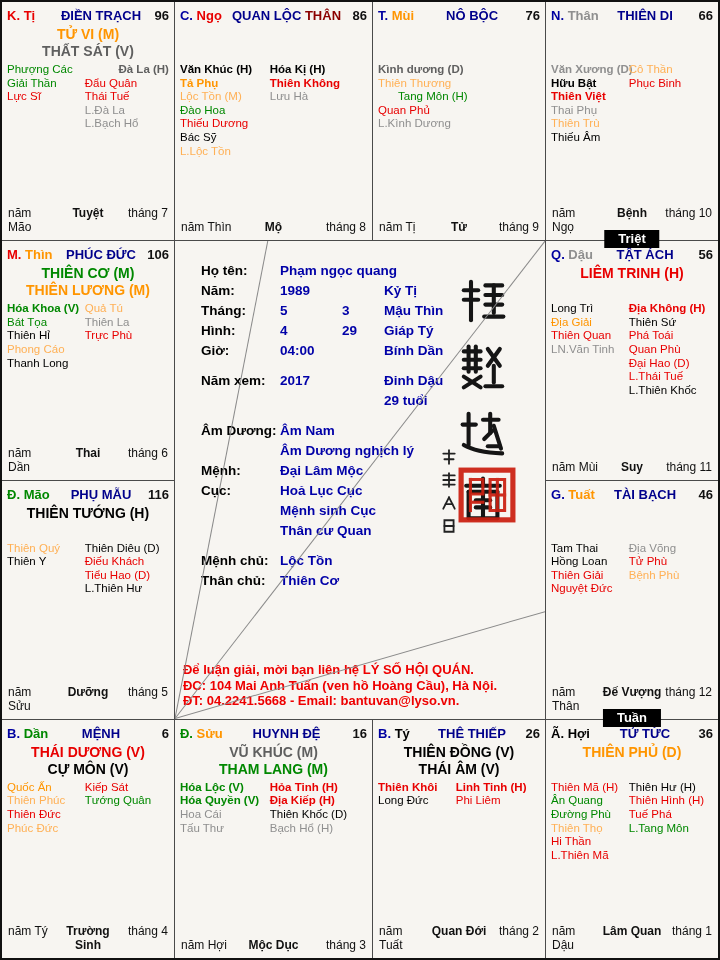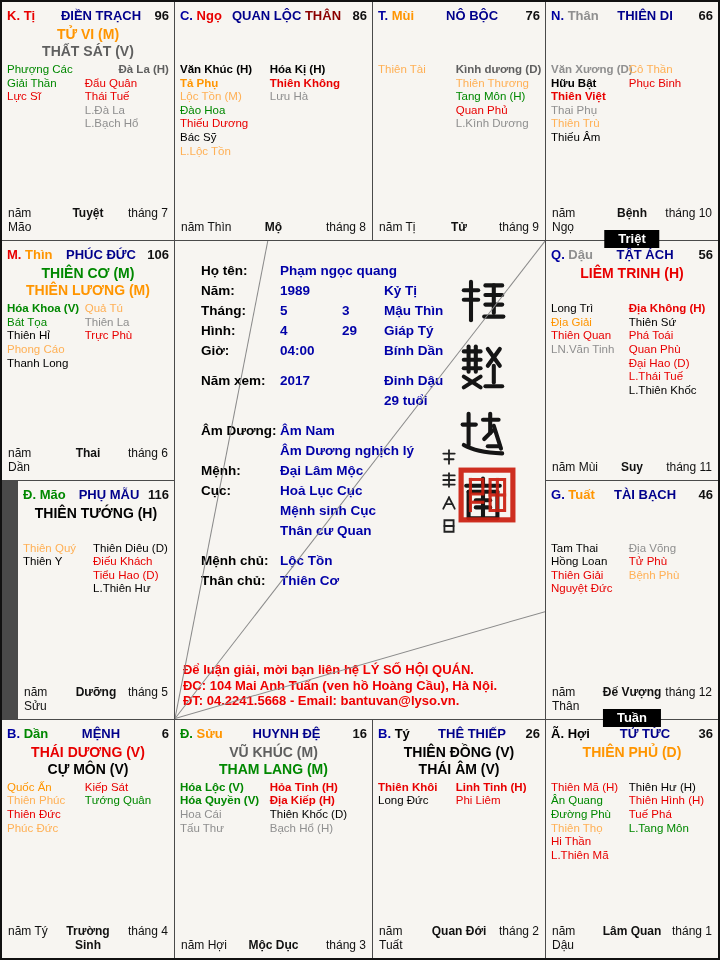--- a/index.html
+++ b/index.html
@@ -319,27 +319,24 @@
         </div>
       </div>
       <div class="palace" style="grid-area: 1 / 3;">
         <div class="p-head">
           <span class="p-canchi"><span style="color: rgb(0, 0, 160);">T. </span><span style="color: rgb(255, 149, 0);">Mùi</span></span>
           <span class="p-name">NÔ BỘC</span>
           <span class="p-num">76</span>
         </div>
         <div class="p-main"></div>
         <div class="p-cols">
-          <div class="p-col left">
-            <div style="color: rgb(255, 176, 85);">Thiên Tài</div>
-          </div>
           <div class="p-col right">
             <div style="color: rgb(95, 95, 95); font-weight: bold;">Kình dương (D)</div>
             <div style="color: rgb(255, 176, 85);">Thiên Thương</div>
-            <div style="color: rgb(0, 136, 0);">Tang Môn (H)</div>
+            <div style="color: rgb(0, 136, 0); margin-left: 20px;">Tang Môn (H)</div>
             <div style="color: rgb(232, 0, 0);">Quan Phủ</div>
             <div style="color: rgb(143, 143, 143);">L.Kình Dương</div>
           </div>
         </div>
         <div class="p-foot">
           <span class="f-nam">năm Tị</span>
           <span class="f-vong">Tử</span>
           <span class="f-thang">tháng 9</span>
         </div>
       </div>
@@ -538,21 +535,21 @@
             <div style="color: rgb(232, 0, 0);">Kiếp Sát</div>
             <div style="color: rgb(0, 136, 0);">Tướng Quân</div>
           </div>
         </div>
         <div class="p-foot">
           <span class="f-nam">năm Tý</span>
           <span class="f-vong">Trường Sinh</span>
           <span class="f-thang">tháng 4</span>
         </div>
       </div>
-      <div class="palace" style="grid-area: 3 / 1; margin-left: 16px;">
+      <div class="palace" style="grid-area: 3 / 1;">
         <div class="p-head">
           <span class="p-canchi"><span style="color: rgb(0, 136, 0);">Đ. </span><span style="color: rgb(0, 136, 0);">Mão</span></span>
           <span class="p-name">PHỤ MẪU</span>
           <span class="p-num">116</span>
         </div>
         <div class="p-main">
           <div style="color: rgb(0, 0, 0);">THIÊN TƯỚNG (H)</div>
         </div>
         <div class="p-cols">
           <div class="p-col left">

